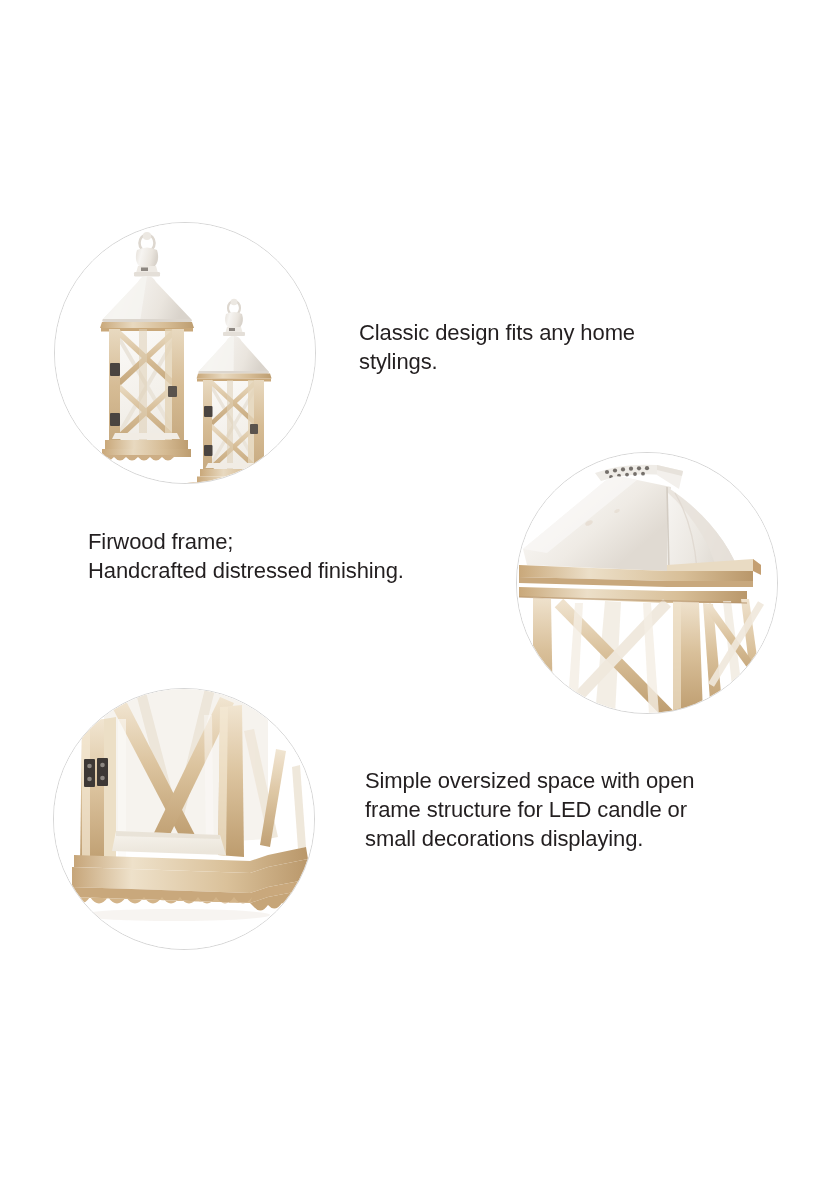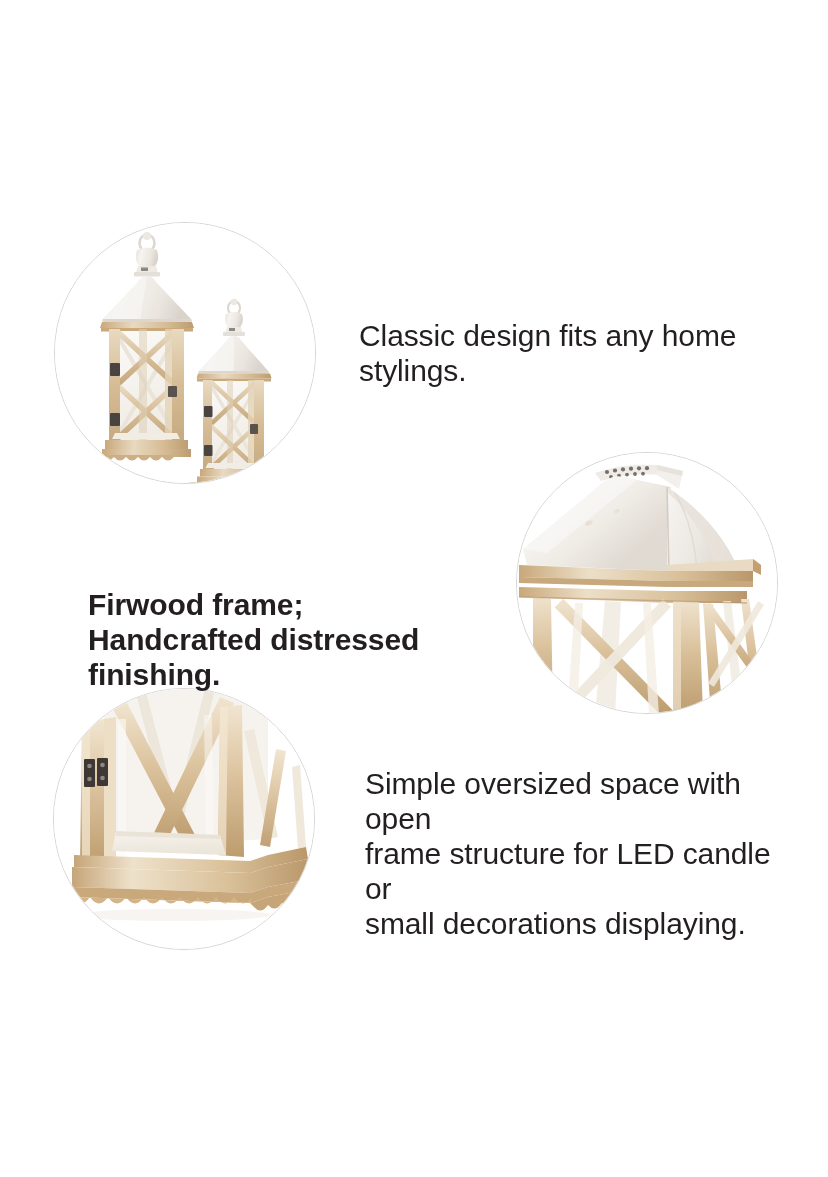--- a/index.html
+++ b/index.html
@@ -38,28 +38,28 @@
   }
 
   #circle-1 { left: 54px;  top: 222px; width: 262px; height: 262px; }
   #circle-2 { left: 516px; top: 452px; width: 262px; height: 262px; }
   #circle-3 { left: 53px;  top: 688px; width: 262px; height: 262px; }
 
   
   .caption {
     position: absolute;
     color: #231f20;
-    font-size: 30px;
-    line-height: 35px;
+    font-size: 22px;
+    line-height: 29px;
     letter-spacing: -0.1px;
     white-space: pre-line;
     font-family: "Liberation Sans", sans-serif;
   }
   #caption-1 { left: 359px; top: 318px; width: 400px; }
-  #caption-2 { left: 88px;  top: 587px; width: 400px; font-weight: bold; }
+  #caption-2 { left: 88px;  top: 527px; width: 400px; }
   #caption-3 { left: 359px; top: 766px; width: 420px; margin-left: 6px; }
 
   
   svg.art { display: block; }
 </style>
 </head>
 <body>
 
 <div class="page">
 

